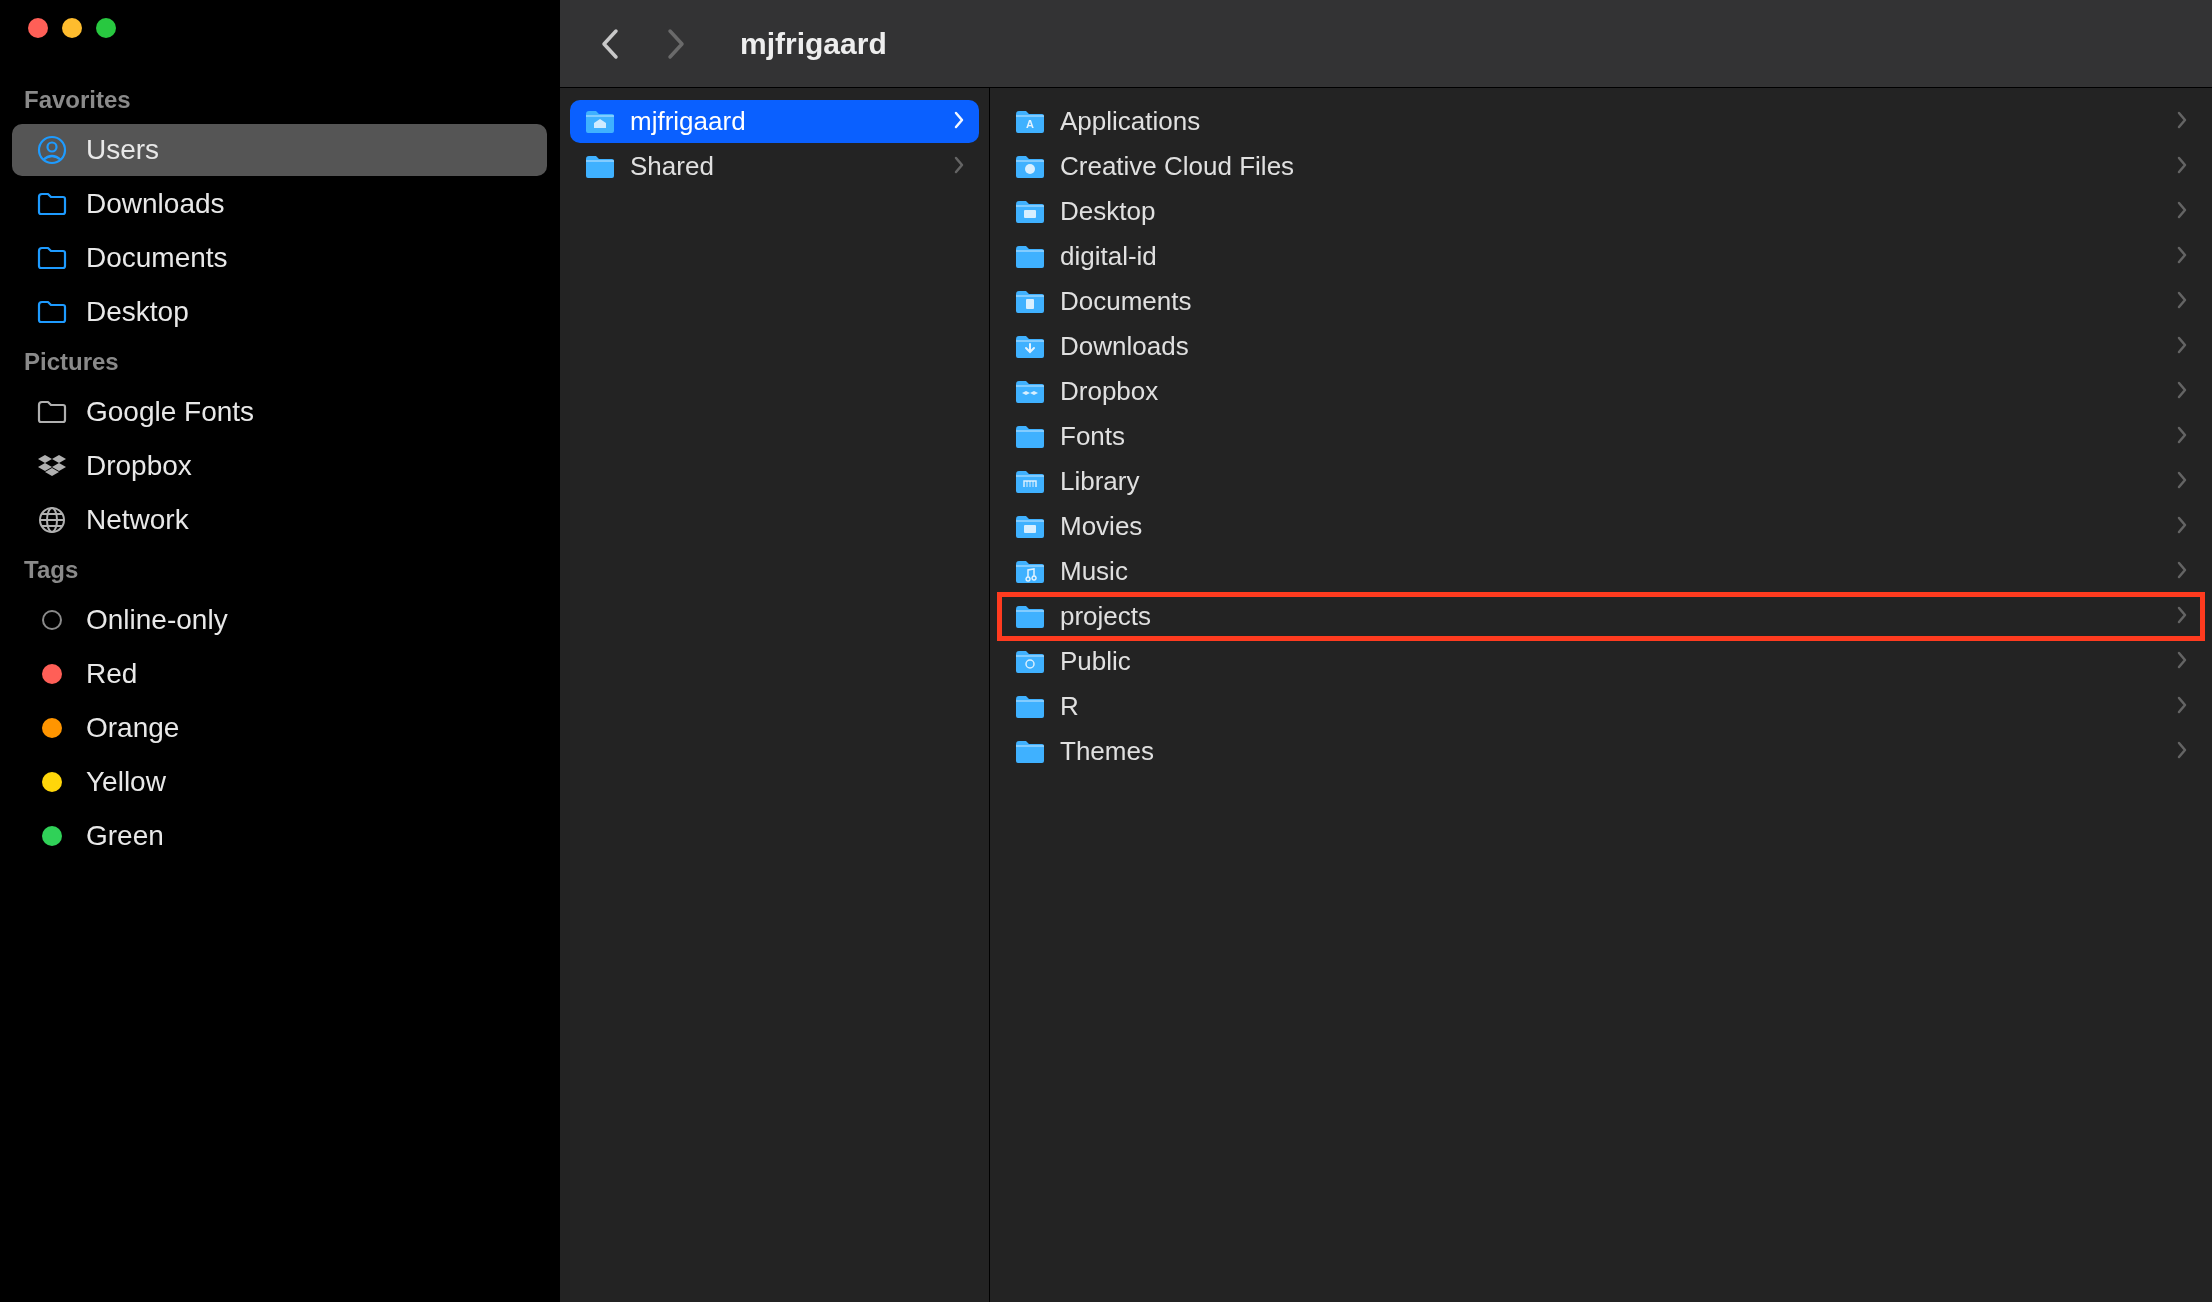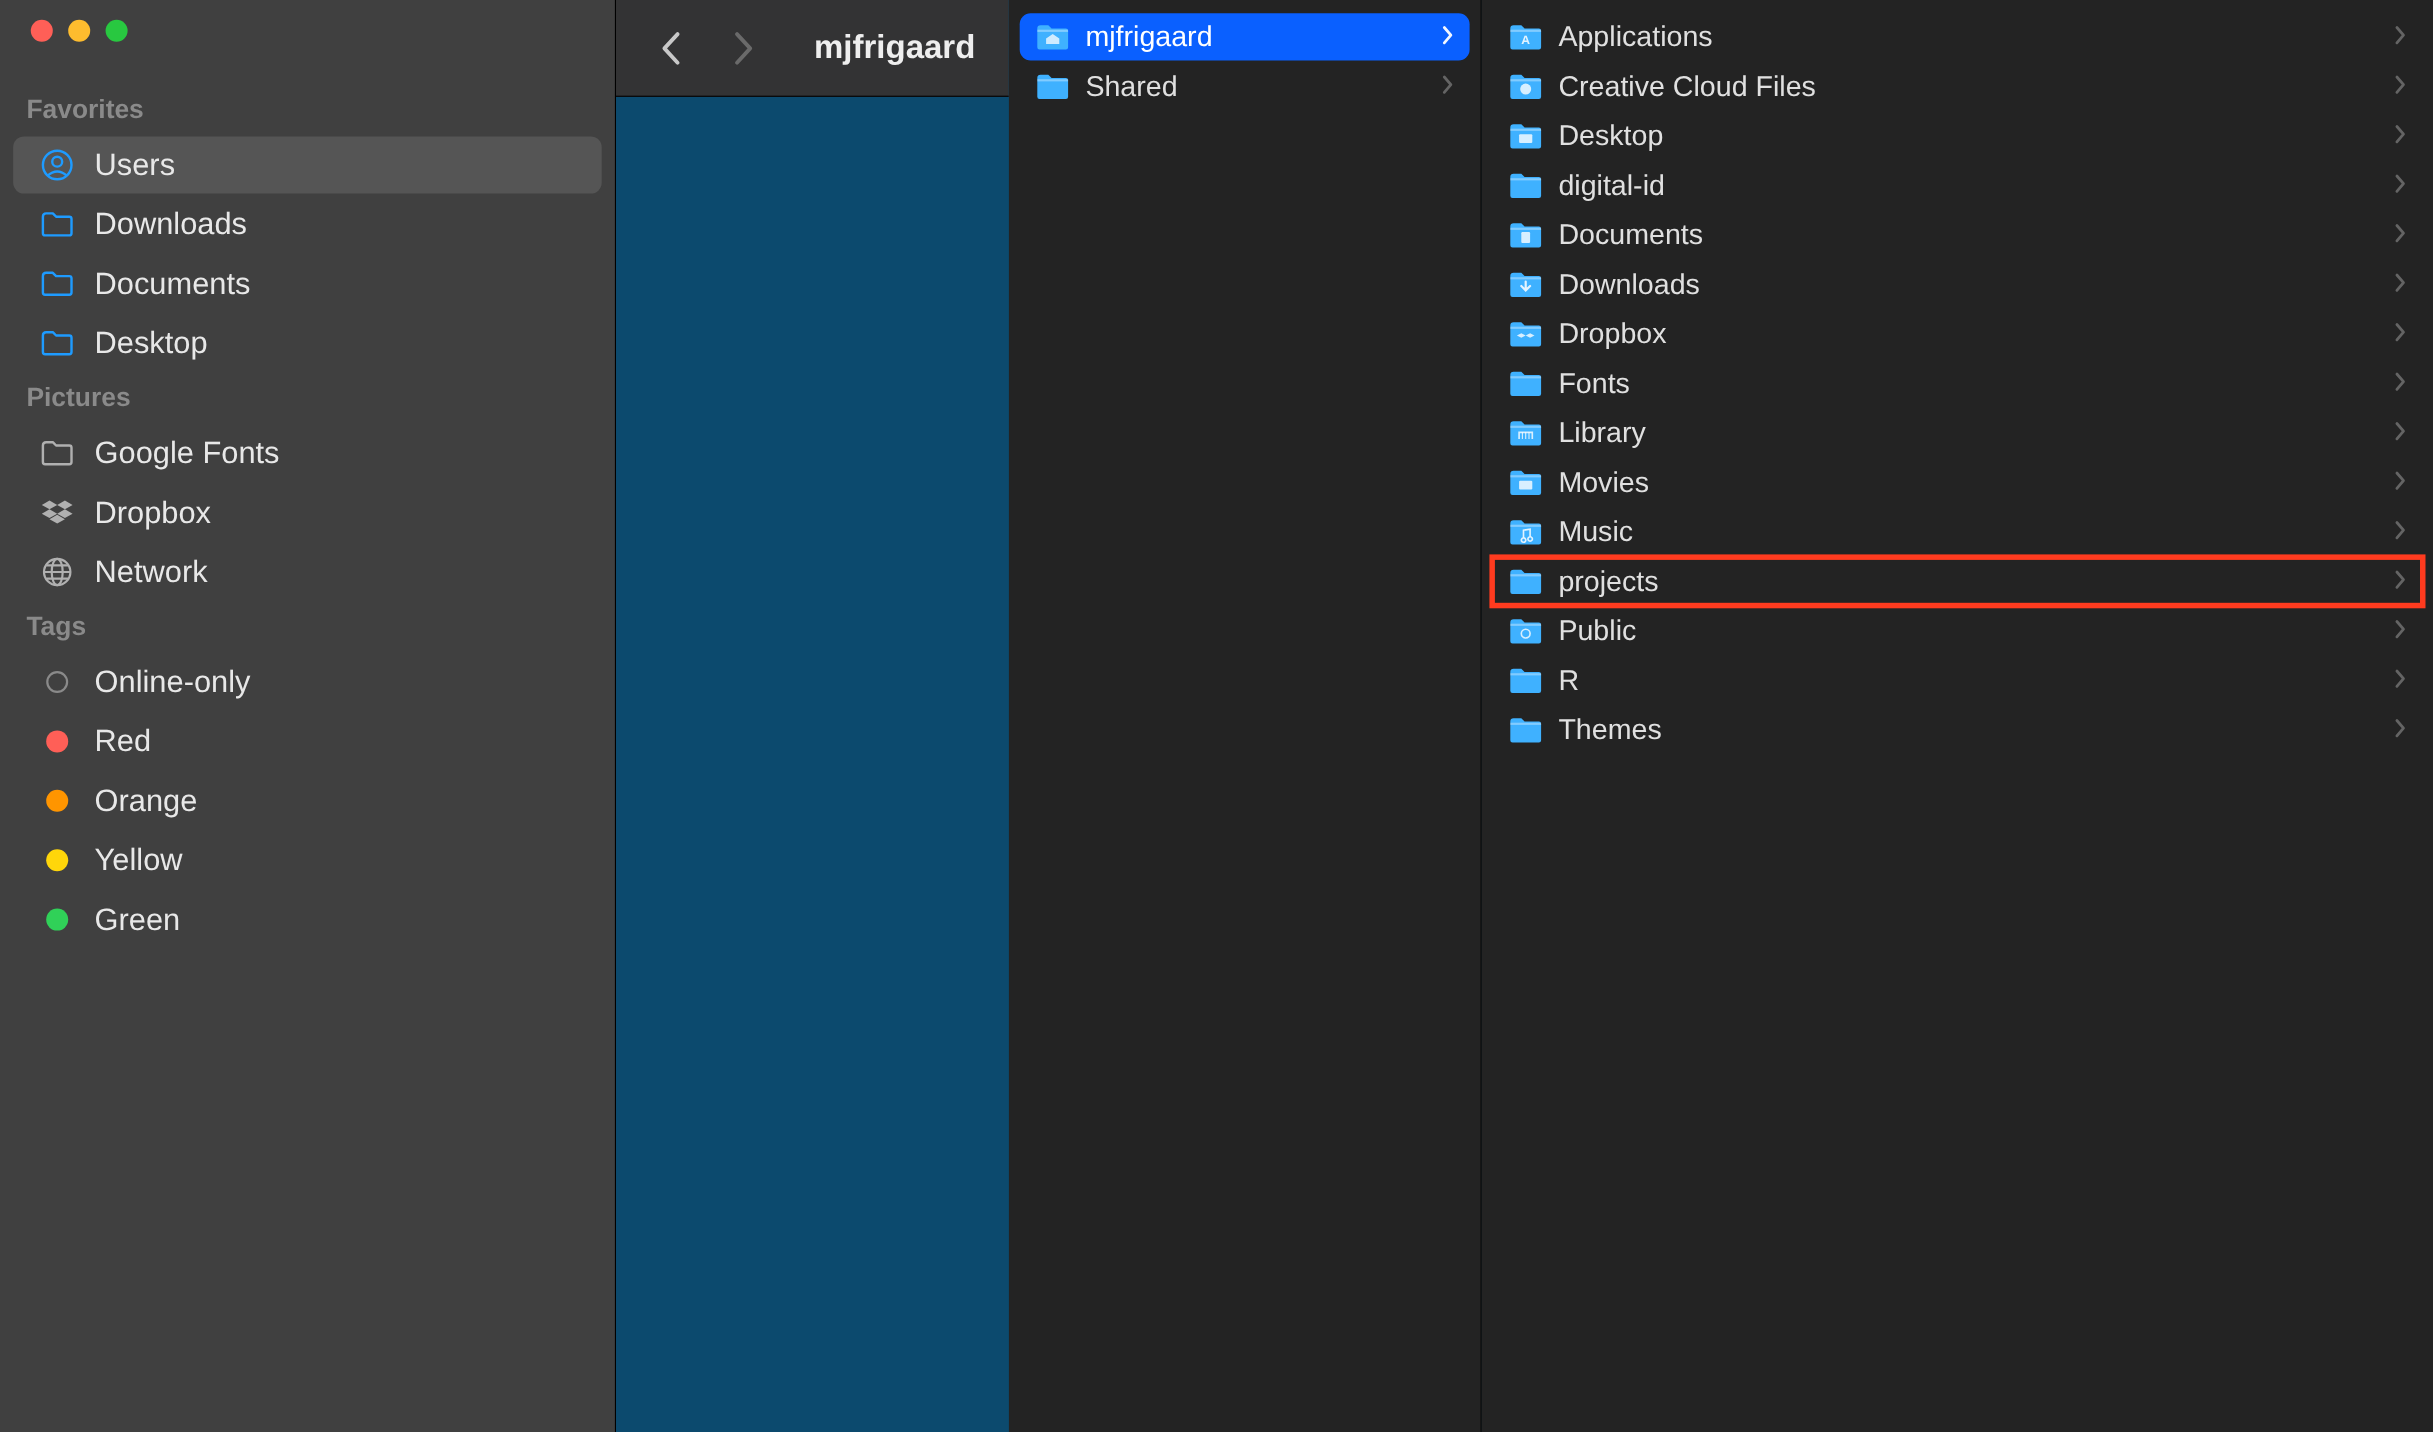--- a/index.html
+++ b/index.html
@@ -12,21 +12,21 @@
   }
   .window {
     display: flex;
     width: 2212px;
     height: 1302px;
     background: #1e1e1e;
   }
   
   .sidebar {
     width: 560px;
-    background: #404040;
+    background: #000000;
     display: flex;
     flex-direction: column;
     padding-top: 18px;
     border-right: 1px solid #000;
   }
   .traffic-lights {
     display: flex;
     gap: 14px;
     padding-left: 28px;
     padding-bottom: 40px;
@@ -67,21 +67,21 @@
   .tag-dot {
     width: 20px; height: 20px; border-radius: 50%;
     flex-shrink: 0;
   }
   .tag-dot.outline { border: 2.5px solid #8a8a8a; background: transparent; }
 
   
   .main {
     flex: 1;
     display: flex;
-    flex-direction: row;
+    flex-direction: column;
     background: #0c4a6e;
   }
   .toolbar {
     height: 88px;
     background: #333334;
     border-bottom: 1px solid #000;
     display: flex;
     align-items: center;
     padding: 0 30px;
     gap: 26px;

